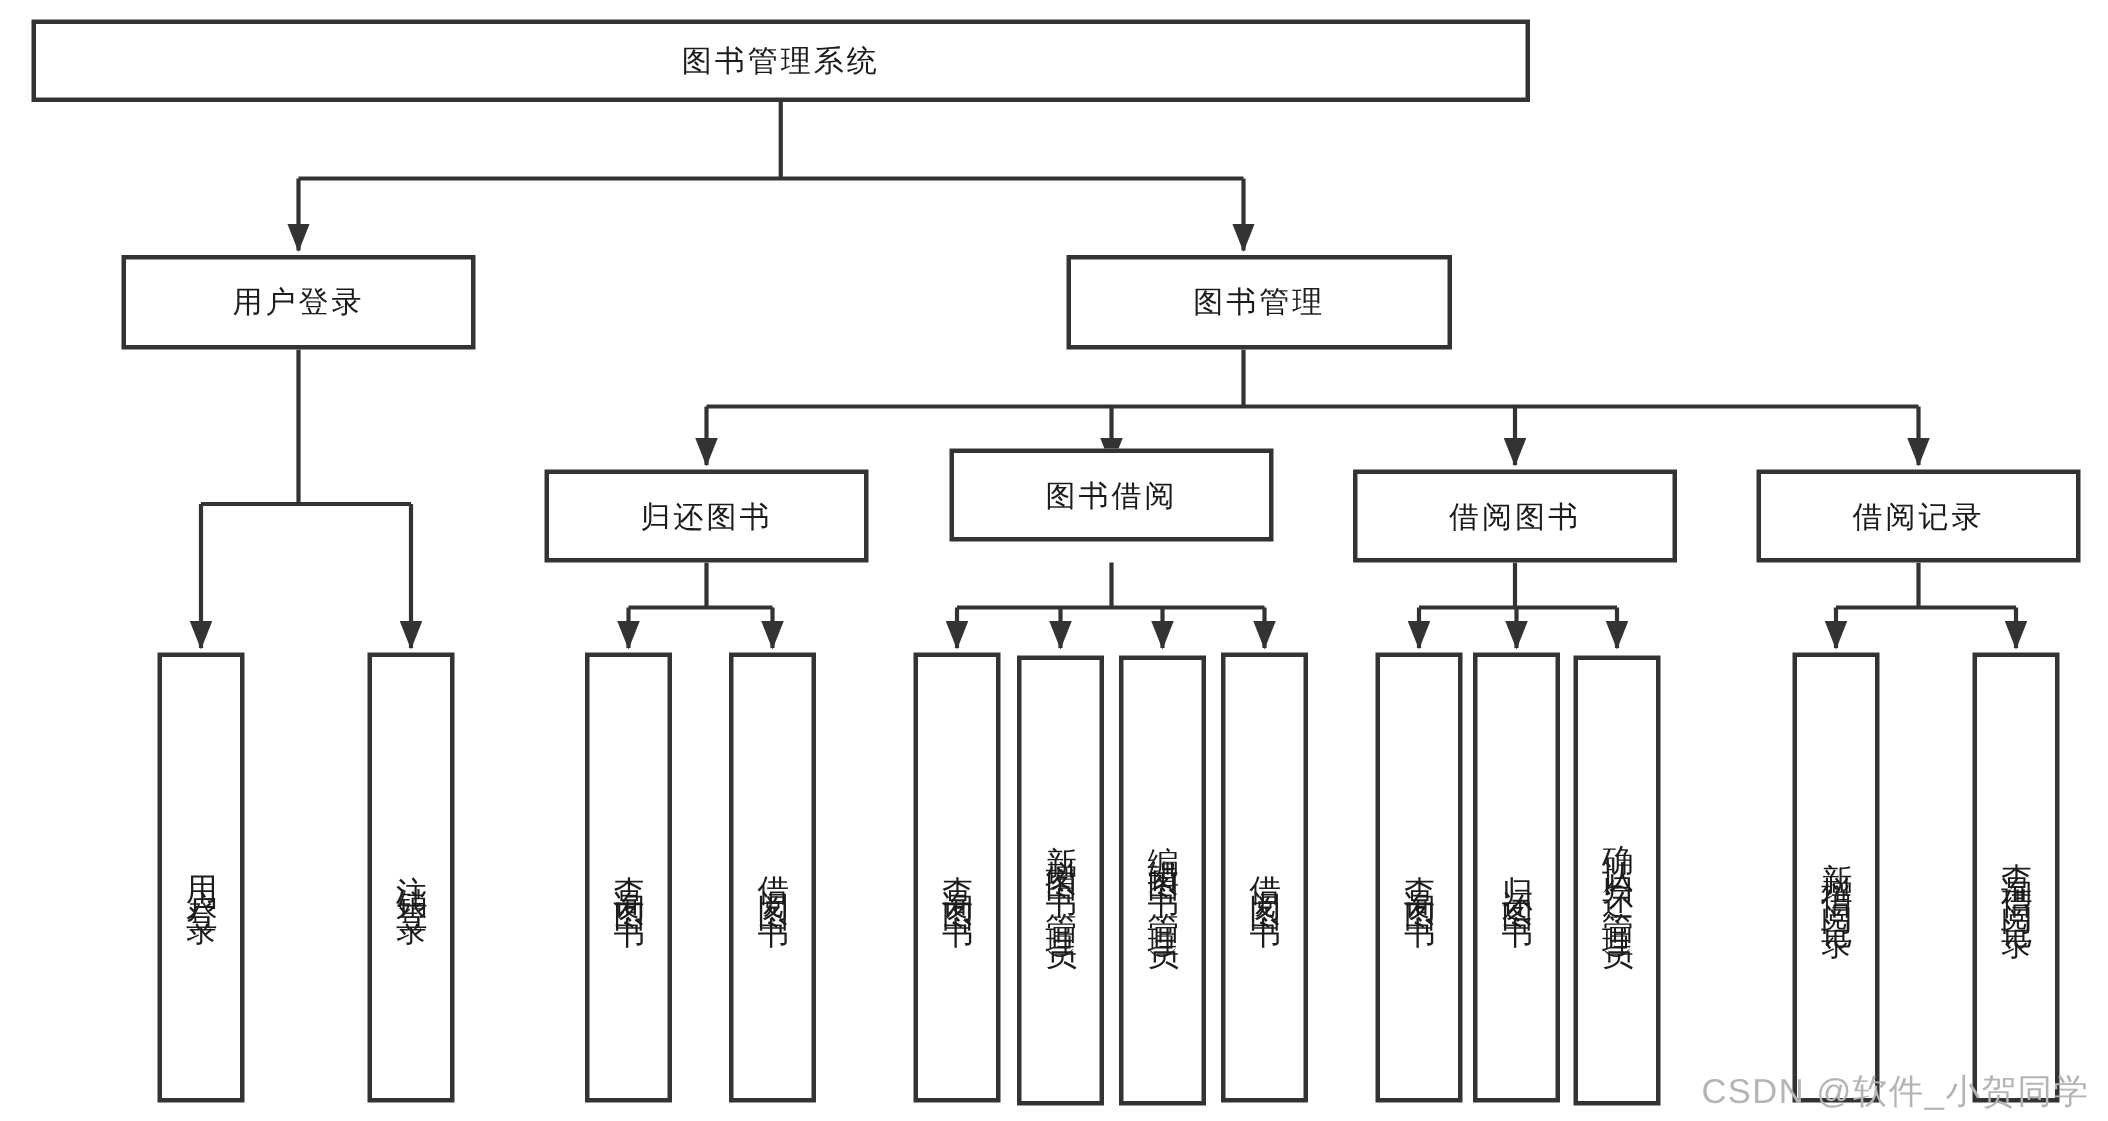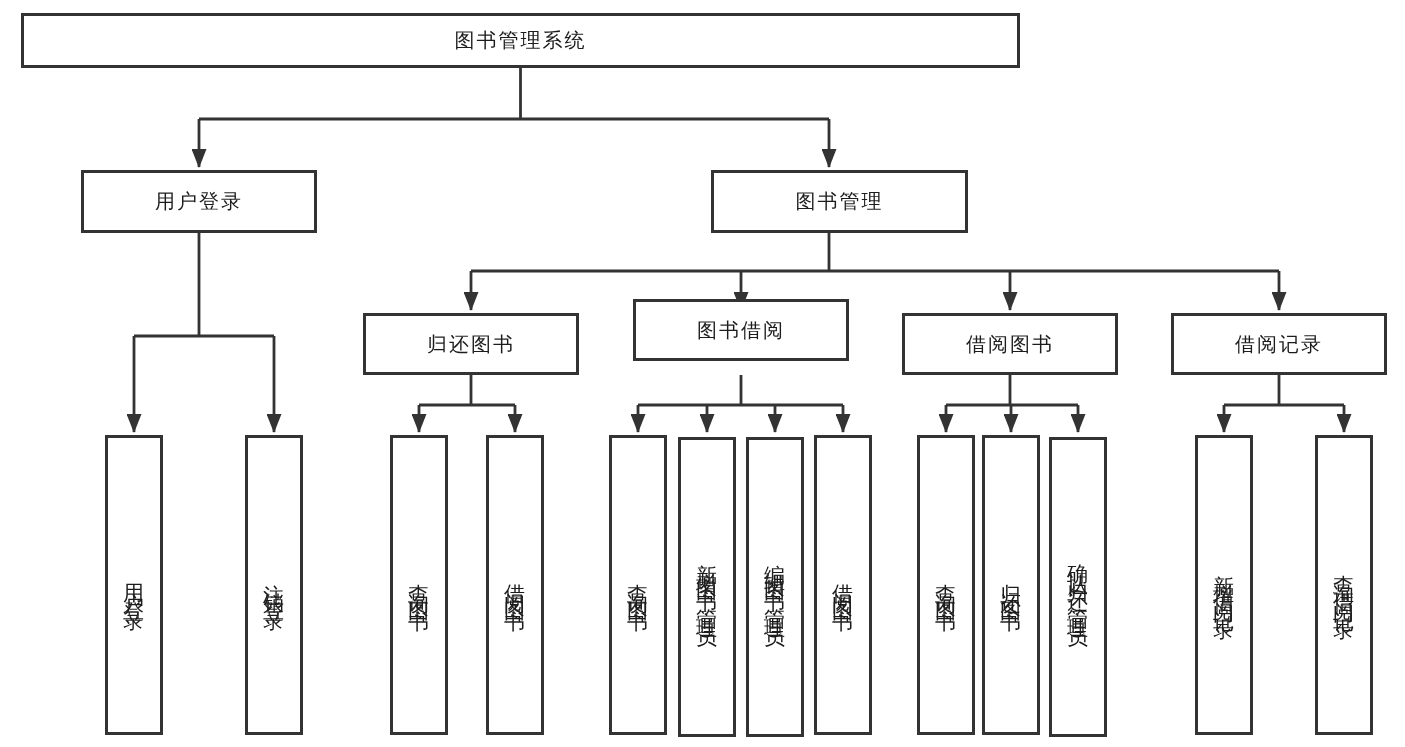--- a/index.html
+++ b/index.html
@@ -168,14 +168,15 @@
     <span>确认归还（管理员）</span>
   </div>
 
   <div class="node vnode" style="left:1195px;top:435px;width:58px;height:300px">
     <span>新增借阅记录</span>
   </div>
   <div class="node vnode" style="left:1315px;top:435px;width:58px;height:300px">
     <span>查询借阅记录</span>
   </div>
 
+  <div class="watermark">CSDN @软件_小贺同学</div>
 
 </div>
 
 </body></html>

